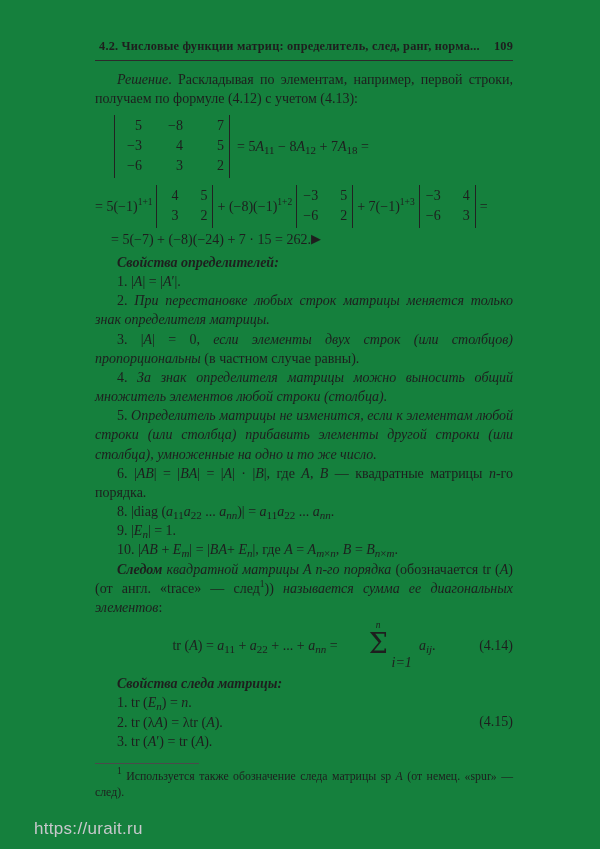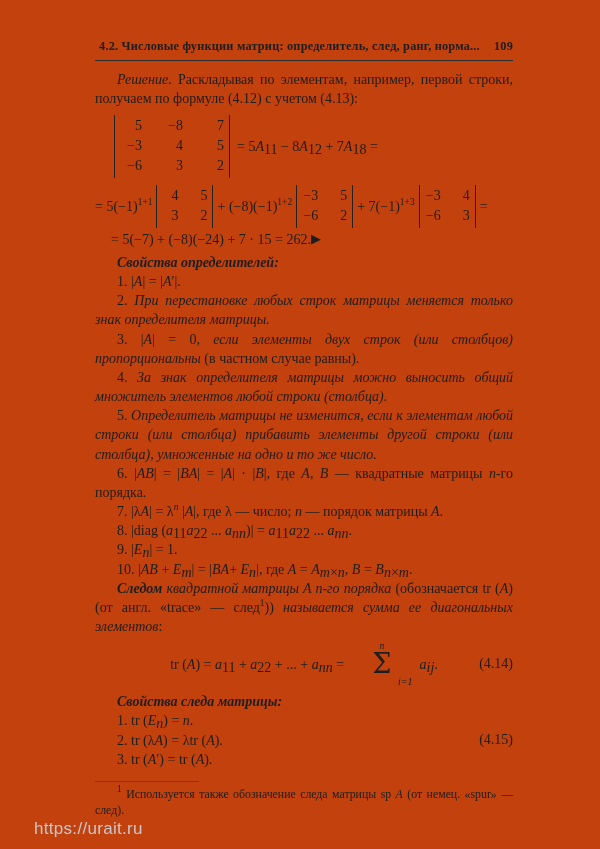--- a/index.html
+++ b/index.html
@@ -1,19 +1,19 @@
 <!DOCTYPE html>
 <html lang="ru"><head>
 <meta charset="utf-8">
 <style>
   html,body{margin:0;padding:0;background:#ffffff;}
   .page{
     position:relative;
     width:600px;height:849px;
-    background:#c2410c;
+    background:#15803d;
     overflow:hidden;
     font-family:"Liberation Serif","DejaVu Serif",serif;
     color:#1e1e1e;
   }
   .content{
     position:absolute;left:95px;top:38px;width:418px;
     font-size:14px;line-height:1.37;
   }
   
   .header{display:flex;align-items:baseline;font-weight:bold;font-size:12.3px;letter-spacing:.2px;}
@@ -24,40 +24,40 @@
   p{margin:0;text-align:justify;}
   .indent{text-indent:22px;}
   .prop-heading{font-weight:bold;font-style:italic;text-indent:22px;margin-top:2px;}
   .item{text-indent:22px;}
   
   .display{display:flex;align-items:center;text-align:left;}
   .d1{margin:7px 0 7px 16px;gap:4px;}
   .d2{margin:4px 0 0 0;gap:1px;}
   .d3{margin:2px 0 4px 16px;}
   .mathtext{white-space:nowrap;}
-  sub{font-size:14px;vertical-align:-3px;line-height:0;}
+  sub{font-size:11px;vertical-align:-3px;line-height:0;}
   sup{font-size:9.5px;vertical-align:6px;line-height:0;}
   i{font-style:italic;}
   
   .det{
     display:inline-flex;align-items:center;
     border-left:1.2px solid #222;border-right:1.2px solid #222;
     padding:2px 5px;margin:0 3px;
   }
   .det-grid{display:grid;column-gap:13px;row-gap:1px;}
   .det3 .det-grid{column-gap:19px;}
   .det-cell{text-align:right;min-width:16px;line-height:1.35;}
   .det3 .det-cell{min-width:22px;}
   .endmark{font-size:13px;}
   
   .eq414{position:relative;display:flex;align-items:center;justify-content:center;gap:5px;margin:4px 0 4px 0;min-height:48px;}
   .sum{display:inline-flex;flex-direction:column;align-items:center;line-height:1;margin:0 2px;}
   .sum-top{font-size:9.5px;font-style:italic;}
   .sum-sigma{font-size:27px;font-family:"DejaVu Serif",serif;line-height:.95;}
-  .sum-bottom{font-size:10px;font-style:italic;margin-left:47px;}
+  .sum-bottom{font-size:14px;font-style:italic;margin-left:47px;}
   .eq-num{position:absolute;right:0;top:50%;transform:translateY(-50%);white-space:nowrap;}
   
   .trace-items{position:relative;}
   
   .footnote-rule{width:104px;border-top:1px solid #4a4a4a;margin:12px 0 4px 0;height:0;}
   .footnote{font-size:11.8px;line-height:1.4;text-indent:22px;}
   
   .watermark{
     position:absolute;left:34px;bottom:10px;
     font-family:"Liberation Sans","DejaVu Sans",sans-serif;
@@ -131,21 +131,20 @@
       <span class="endmark">▶</span>
     </div>
 
     <p class="prop-heading">Свойства определителей:</p>
     <p class="item">1. |<i>A</i>| = |<i>A</i>′|.</p>
     <p class="item">2. <i>При перестановке любых строк матрицы меняется только знак определителя матрицы.</i></p>
     <p class="item">3. |<i>A</i>| = 0, <i>если элементы двух строк (или столбцов) пропорциональны</i> (в частном случае равны).</p>
     <p class="item">4. <i>За знак определителя матрицы можно выносить общий множитель элементов любой строки (столбца).</i></p>
     <p class="item">5. <i>Определитель матрицы не изменится, если к элементам любой строки (или столбца) прибавить элементы другой строки (или столбца), умноженные на одно и то же число.</i></p>
     <p class="item">6. |<i>AB</i>| = |<i>BA</i>| = |<i>A</i>| · |<i>B</i>|, где <i>A</i>, <i>B</i> — квадратные матрицы <i>n</i>-го порядка.</p>
-    <p class="item">7. |λ<i>A</i>| = λ<sup><i>n</i></sup> |<i>A</i>|, где λ — число; <i>n</i> — порядок матрицы <i>A</i>.</p>
     <p class="item">8. |diag (<i>a</i><sub>11</sub><i>a</i><sub>22</sub> ... <i>a<sub>nn</sub></i>)| = <i>a</i><sub>11</sub><i>a</i><sub>22</sub> ... <i>a<sub>nn</sub></i>.</p>
     <p class="item">9. |<i>E<sub>n</sub></i>| = 1.</p>
     <p class="item">10. |<i>AB</i> + <i>E<sub>m</sub></i>| = |<i>BA</i>+ <i>E<sub>n</sub></i>|, где <i>A</i> = <i>A</i><sub><i>m</i>×<i>n</i></sub>, <i>B</i> = <i>B</i><sub><i>n</i>×<i>m</i></sub>.</p>
 
     <p class="indent"><b><i>Следом</i></b> <i>квадратной матрицы A n-го порядка</i> (обозначается tr (<i>A</i>) (от англ. «trace» — след<sup>1</sup>)) <i>называется сумма ее диагональных элементов</i>:</p>
 
     <div class="eq414">
       <span class="mathtext">tr (<i>A</i>) = <i>a</i><sub>11</sub> + <i>a</i><sub>22</sub> + ... + <i>a<sub>nn</sub></i> =</span>
       <span class="sum">
         <span class="sum-top">n</span>

